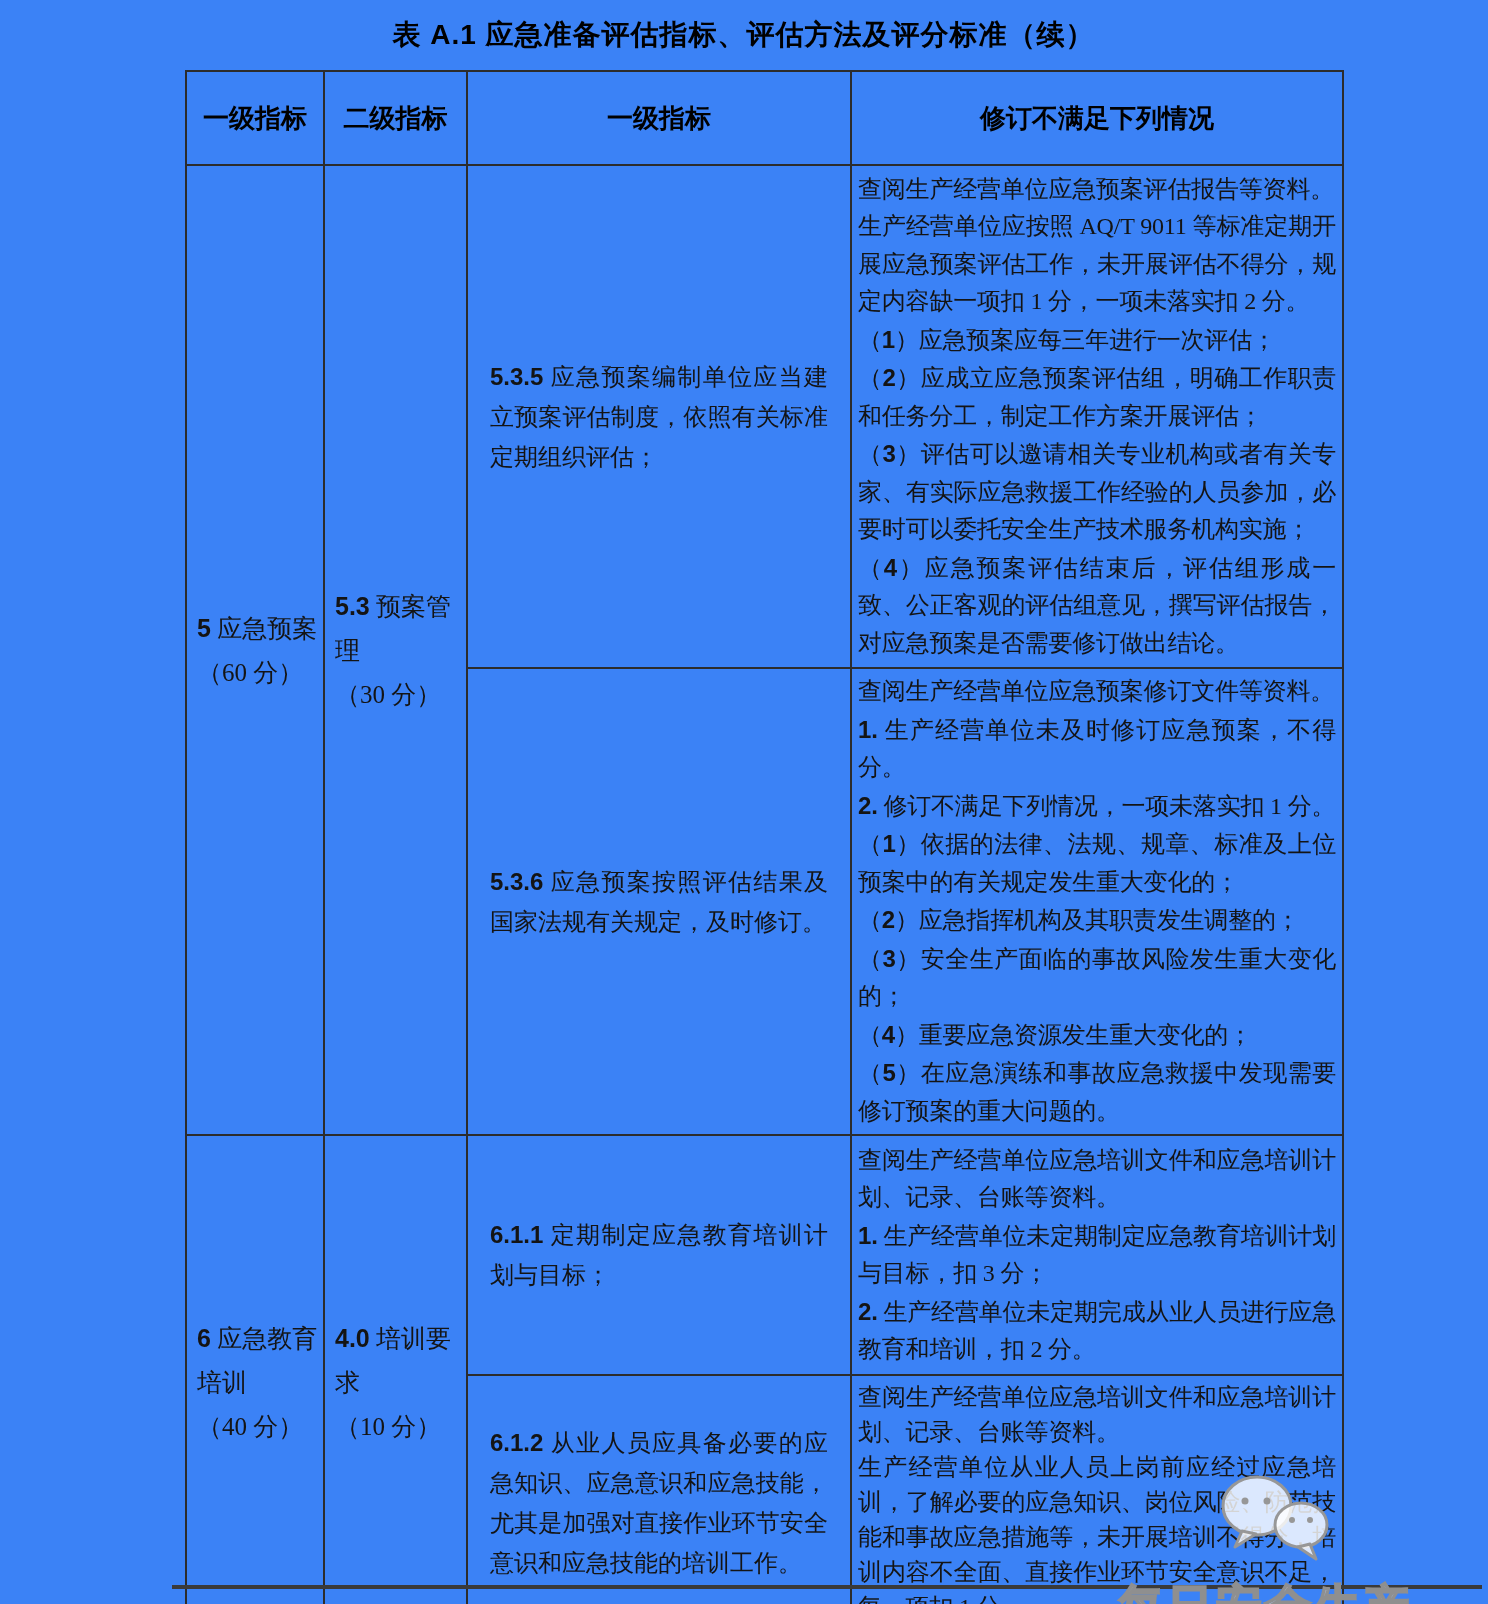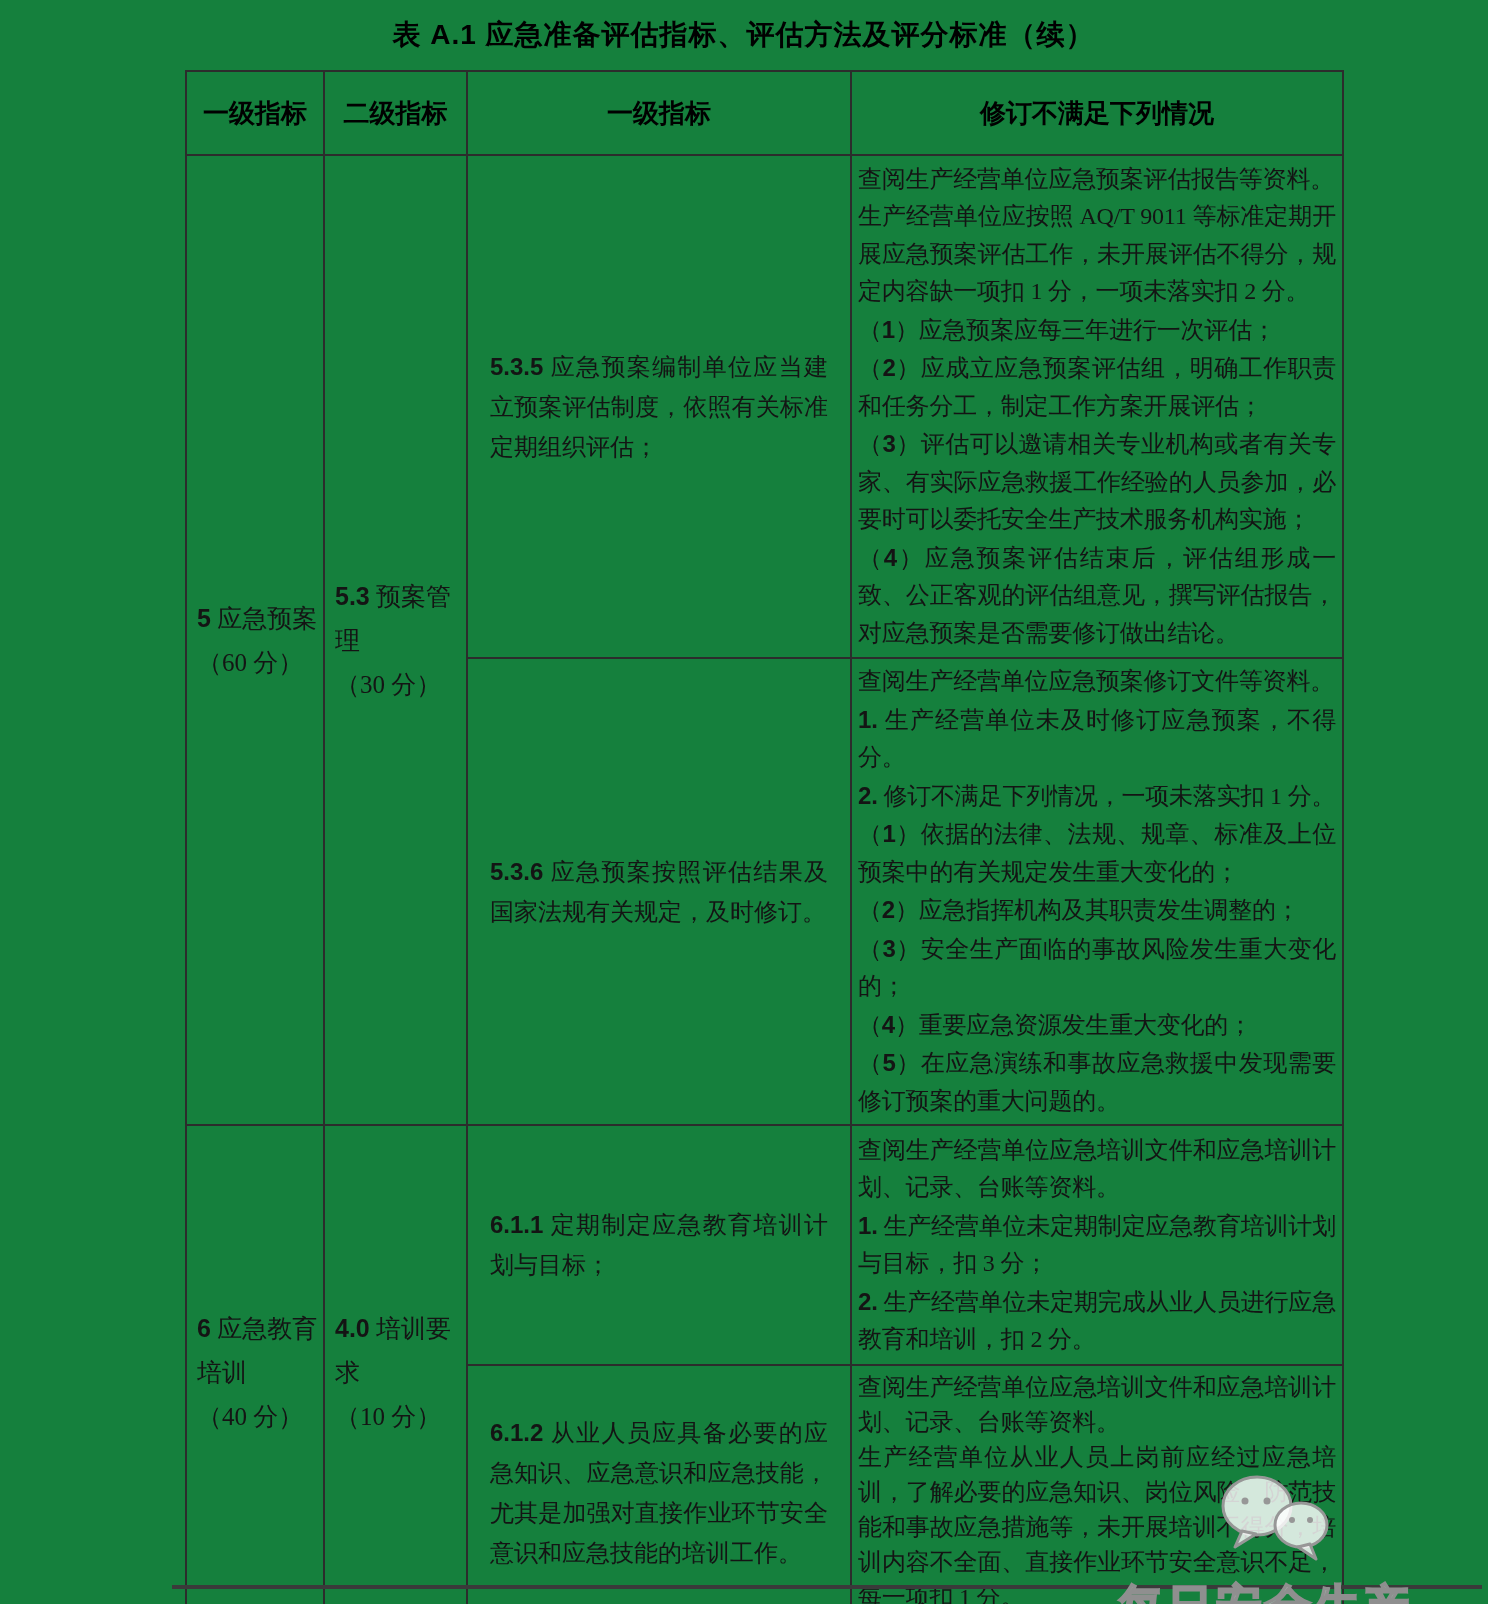--- a/index.html
+++ b/index.html
@@ -1,25 +1,25 @@
 <!DOCTYPE html>
 <html><head>
 <meta charset="utf-8">
 <style>
   html,body{margin:0;padding:0;background:#ffffff;}
-  .page{position:relative;width:1488px;height:1604px;background:#15803d;overflow:hidden;
+  .page{position:relative;width:1488px;height:1604px;background:#3b82f6;overflow:hidden;
         font-family:"Liberation Serif","DejaVu Serif",serif;color:#141414;}
   .title{position:absolute;left:165px;top:16px;width:1157px;text-align:center;
          font-family:"Liberation Sans","DejaVu Sans",sans-serif;
          font-weight:700;font-size:28px;letter-spacing:1px;color:#000;}
   table.grid{position:absolute;left:185px;top:70px;width:1157px;
              border-collapse:collapse;table-layout:fixed;}
   table.grid th,table.grid td{border:2px solid #2c2c2c;box-sizing:border-box;
              vertical-align:middle;}
-  th.hdr{height:84px;font-family:"Liberation Sans","DejaVu Sans",sans-serif;
+  th.hdr{height:94px;font-family:"Liberation Sans","DejaVu Sans",sans-serif;
          font-weight:700;font-size:26px;text-align:center;color:#000;}
   td.ind{vertical-align:middle;text-align:left;padding:4px 4px 4px 10px;
          font-size:25px;line-height:44px;}
   td.ind .score{display:inline-block;}
   td.lv3{vertical-align:middle;text-align:left;padding:6px 22px;
          font-size:24px;line-height:40px;text-align:justify;text-align-last:left;}
   td.method{vertical-align:top;text-align:left;padding:4px 6px;}
   .para{font-size:24px;line-height:37.5px;letter-spacing:-0.2px;
         text-align:justify;text-align-last:left;}
   td.tight .para{line-height:35px;}

